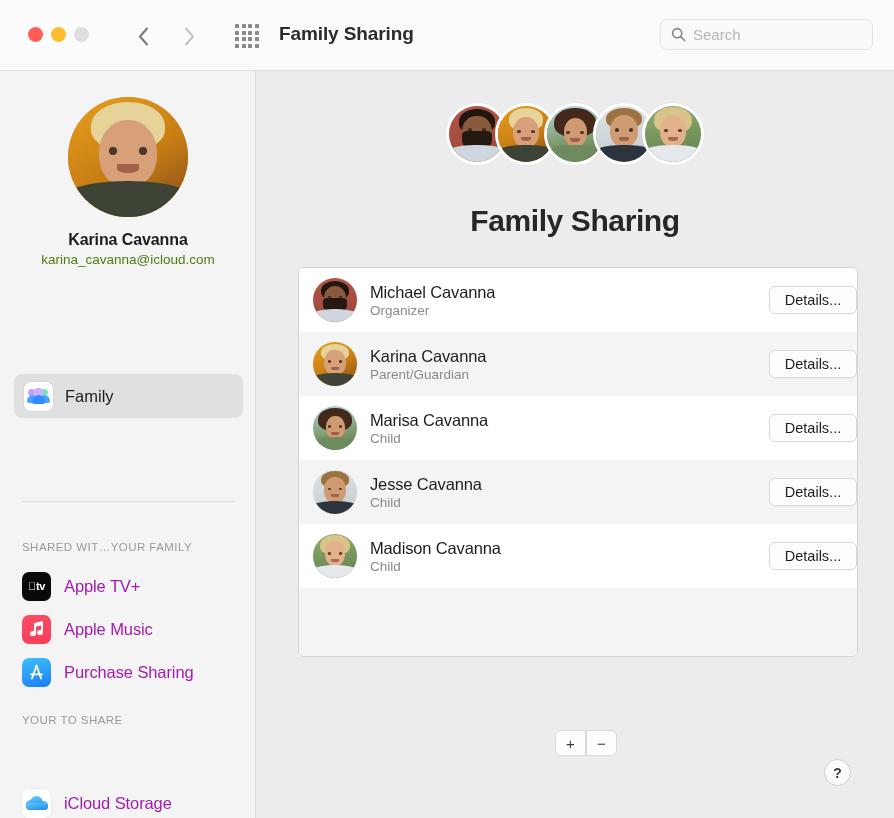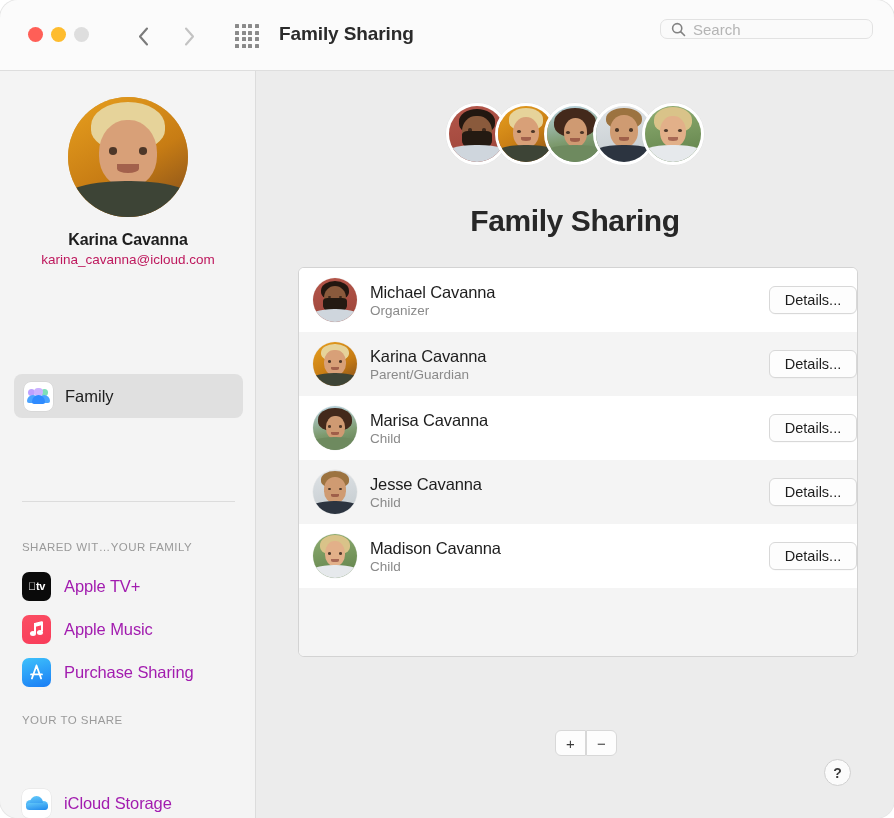--- a/index.html
+++ b/index.html
@@ -6,21 +6,21 @@
   html, body {
     width: 894px; height: 818px;
     background: #ffffff;
     font-family: "Liberation Sans", sans-serif;
     -webkit-font-smoothing: antialiased;
     overflow: hidden;
   }
   #window {
     position: absolute; left: 0; top: 0;
     width: 894px; height: 818px;
-    border-radius: 18px;
+    border-radius: 0;
     overflow: hidden;
     background: #ececec;
     box-shadow: 0 0 0 1px rgba(0,0,0,0.10);
   }
 
   
   #titlebar {
     position: absolute; left: 0; top: 0;
     width: 894px; height: 71px;
     background: #fbfbfb;
@@ -56,21 +56,21 @@
   #grid-button i { background: #8a8a8a; border-radius: 0.6px; display: block; }
 
   #win-title {
     position: absolute; left: 279px; top: 23px;
     font-size: 19px; font-weight: 700; color: #2b2b2b;
     letter-spacing: -0.1px;
   }
 
   #search-field {
     position: absolute; left: 660px; top: 19px;
-    width: 213px; height: 20px;
+    width: 213px; height: 31px;
     background: #fafafa;
     border: 1px solid #e2e2e2;
     border-radius: 7px;
     display: flex; align-items: center;
     padding-left: 10px;
   }
   #search-field svg { width: 15px; height: 15px; flex: none; }
   #search-field svg circle, #search-field svg line { stroke: #828282; stroke-width: 1.7; fill: none; stroke-linecap: round; }
   #search-input {
     border: none; outline: none; background: transparent;
@@ -91,21 +91,21 @@
   #profile-avatar {
     width: 120px; height: 120px; border-radius: 50%;
     margin: 0 auto 14px; overflow: hidden;
     background: #caa05a; position: relative;
   }
   #profile-name {
     font-size: 16px; font-weight: 700; color: #1d1d1d;
     letter-spacing: -0.1px;
   }
   #profile-email {
-    font-size: 13.5px; color: #be185d; margin-top: 3px;
+    font-size: 13.5px; color: #4d7c0f; margin-top: 3px;
   }
 
   #family-item {
     position: absolute; left: 14px; top: 303px;
     width: 229px; height: 44px;
     background: #e0e0e0;
     border-radius: 8px;
     display: flex; align-items: center; padding-left: 10px;
   }
   #family-item .label { font-size: 16.5px; color: #1d1d1d; margin-left: 12px; }

